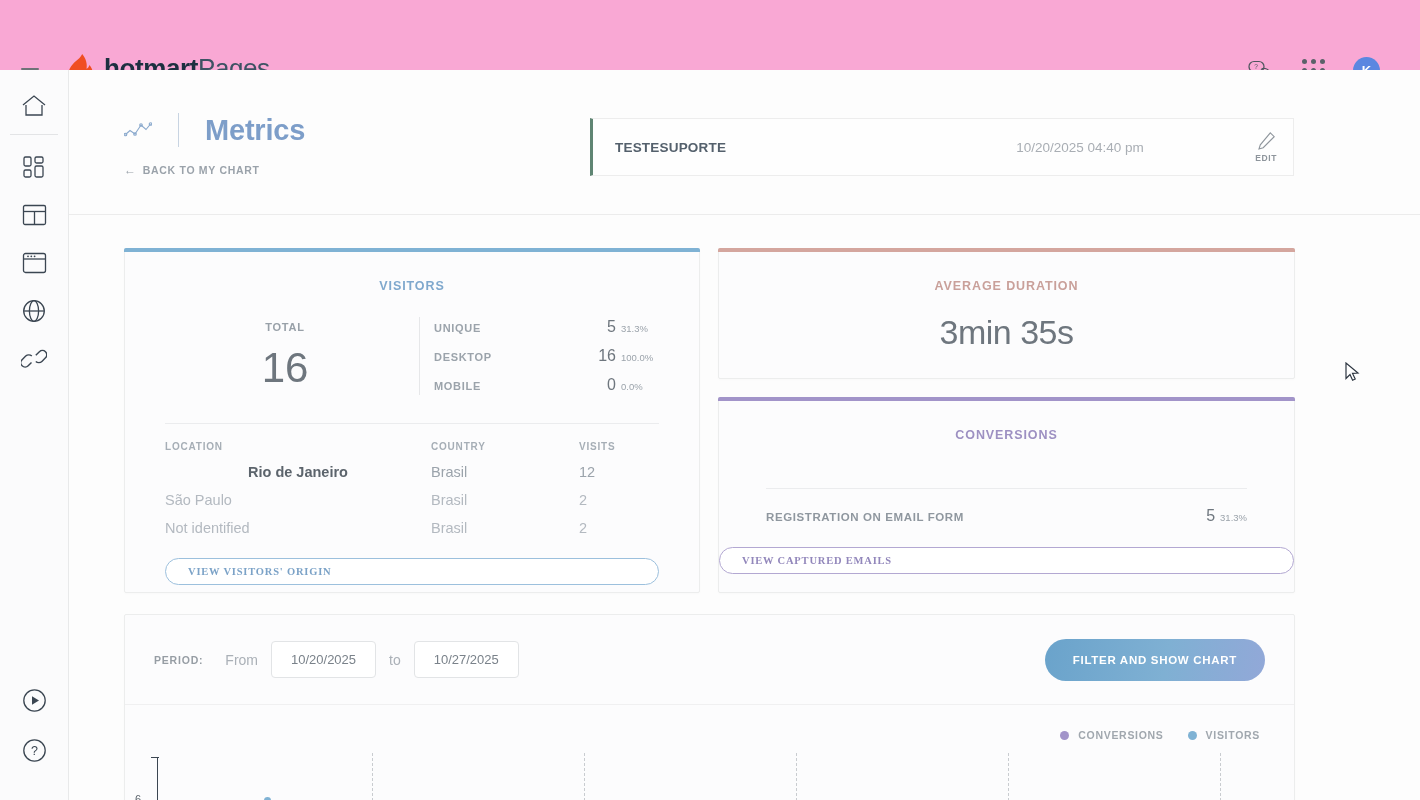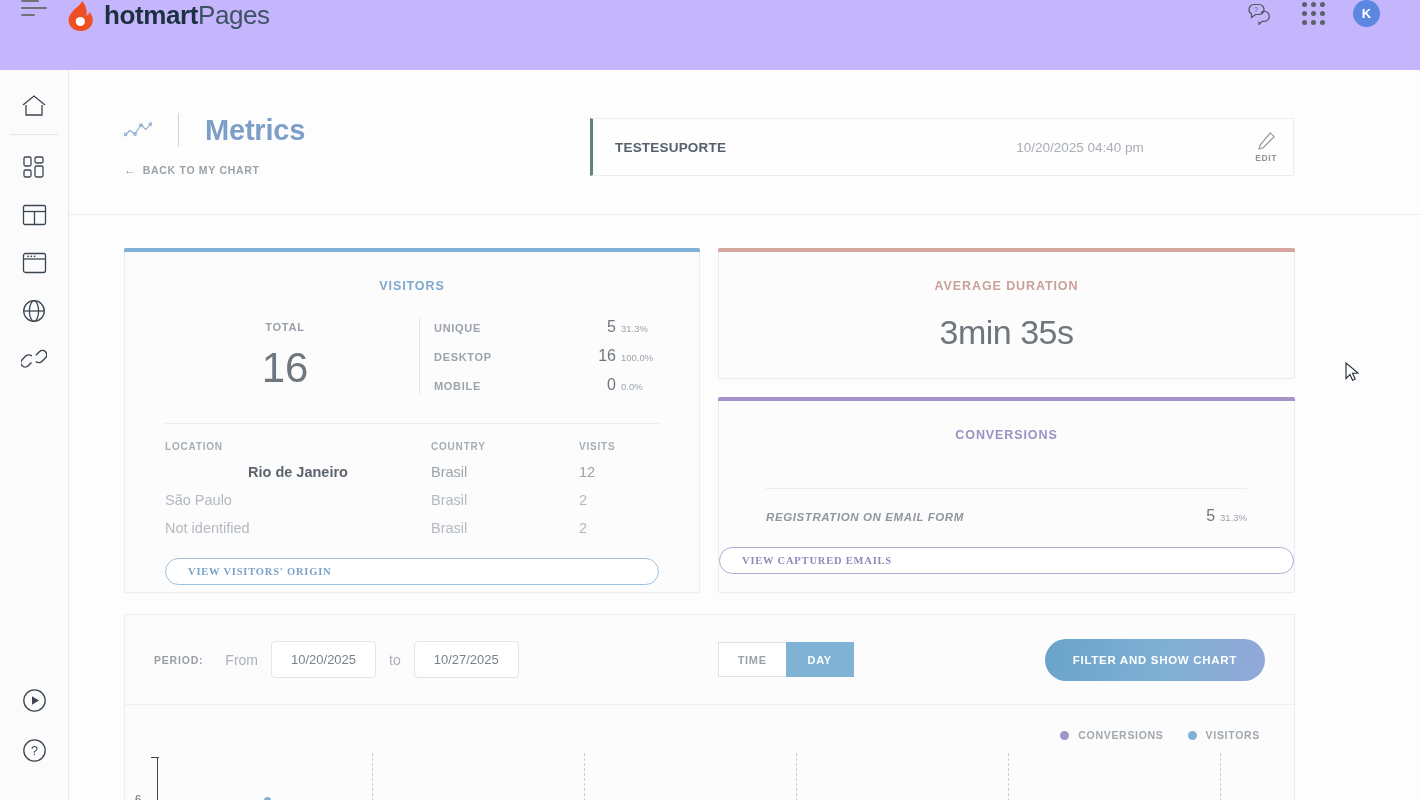--- a/index.html
+++ b/index.html
@@ -7,23 +7,23 @@
     width: 1420px; height: 800px;
     font-family: "Liberation Sans", sans-serif;
     background: #fdfdfd;
     overflow: hidden;
   }
   body { position: relative; }
 
   
   .topbar {
     position: absolute; top: 0; left: 0; width: 1420px; height: 85px;
-    background: #c4b5fd;
+    background: #f9a8d4;
     border-bottom: 1px solid #e8e9ea;
-    display: flex; align-items: flex-start;
+    display: flex; align-items: flex-end;
   }
   .hamburger {
     width: 26px; margin-left: 21px; margin-right: 20px;
     display: flex; flex-direction: column; gap: 5px; cursor: pointer;
   }
   .hamburger i { display:block; height: 2px; background: #6e7377; border-radius: 1px; }
   .hamburger i:nth-child(1){ width: 18px; }
   .hamburger i:nth-child(2){ width: 26px; }
   .hamburger i:nth-child(3){ width: 14px; }
 
@@ -146,21 +146,21 @@
   .pill-blue { border: 1px solid #9cc0dd; color: #7ba2c7; }
   .pill-purple { border: 1px solid #b3a8d2; color: #9287bb; }
 
   .duration-value {
     text-align:center; font-size: 34px; font-weight: 300; color: #6e767e;
     margin-top: 20px; letter-spacing: -0.5px;
   }
 
   .conv-hr { height: 1px; background: #ebecee; margin: 46px 47px 0 47px; }
   .conv-row { display:flex; align-items: baseline; padding: 18px 47px 0 47px; }
-  .conv-label { font-size: 11.5px; font-weight: 700; color: #8f979f; letter-spacing: 0.6px; flex:1;font-style:italic; }
+  .conv-label { font-size: 11.5px; font-weight: 700; color: #8f979f; letter-spacing: 0.6px; flex:1; }
   .conv-num { font-size: 16px; color: #6e767e; }
   .conv-pct { font-size: 9.5px; color: #9ba3ab; margin-left: 5px; }
 
   
   .panel {
     margin-top: 21px; width: 1171px; background: #fcfcfd;
     border: 1px solid #eceded; border-radius: 2px; box-shadow: 0 1px 2px rgba(0,0,0,0.02);
   }
   .filter-bar { height: 90px; display: flex; align-items: center; padding: 0 29px; border-bottom: 1px solid #f0f0f1; }
   .f-label { font-size: 10.5px; font-weight: 700; color: #969da4; letter-spacing: 0.8px; }
@@ -419,24 +419,20 @@
     </div>
 
     <div class="panel">
       <div class="filter-bar">
         <span class="f-label">PERIOD:</span>
         <span class="f-word">From</span>
         <input class="date-input" readonly="" value="10/20/2025" style="">
         <span class="f-word2">to</span>
         <input class="date-input" readonly="" value="10/27/2025" style="">
 
-        <div class="toggle">
-          <div class="tg tg-off">TIME</div>
-          <div class="tg tg-on">DAY</div>
-        </div>
 
         <button class="filter-btn">FILTER AND SHOW CHART</button>
       </div>
 
       <div class="chart-wrap">
         <div class="legend">
           <div class="lg">
             <span class="lg-dot" style="background:#a294c9"></span>
             <span class="lg-text">CONVERSIONS</span>
           </div>

